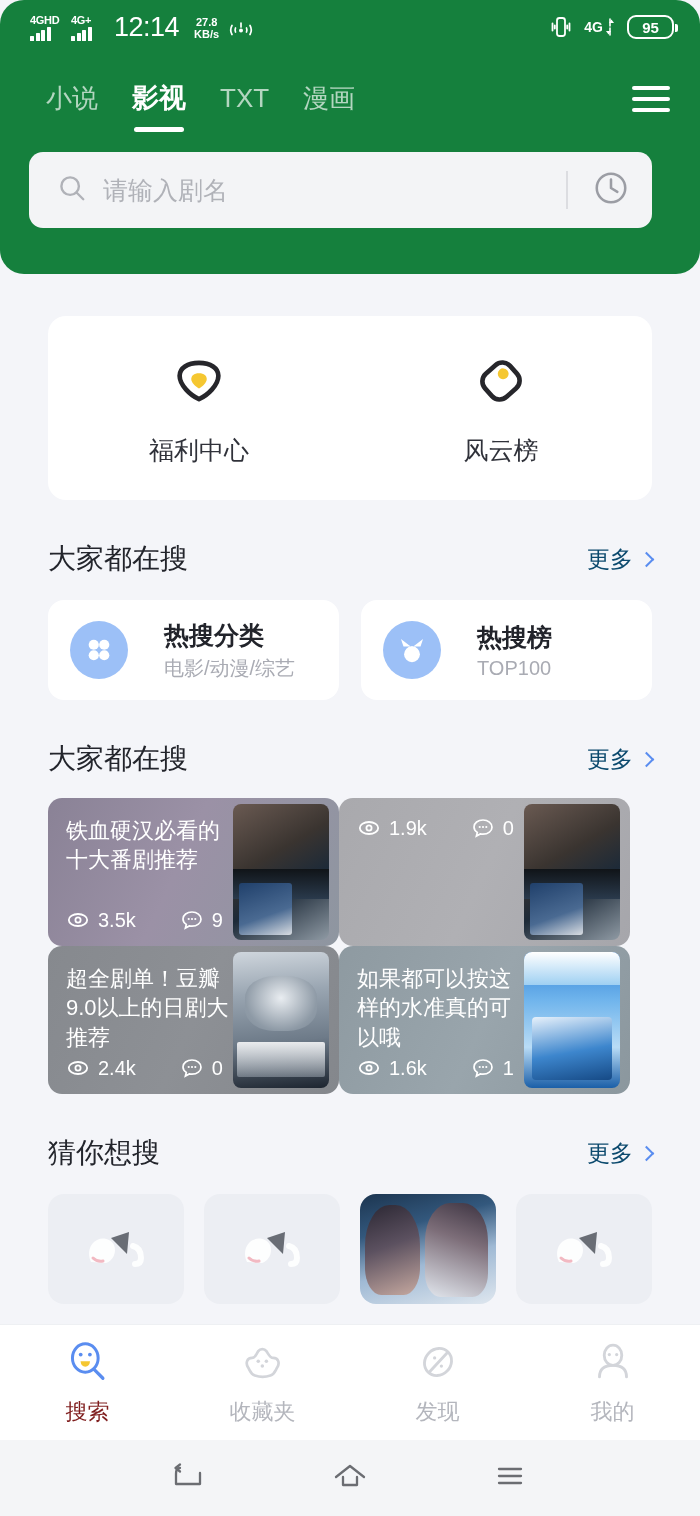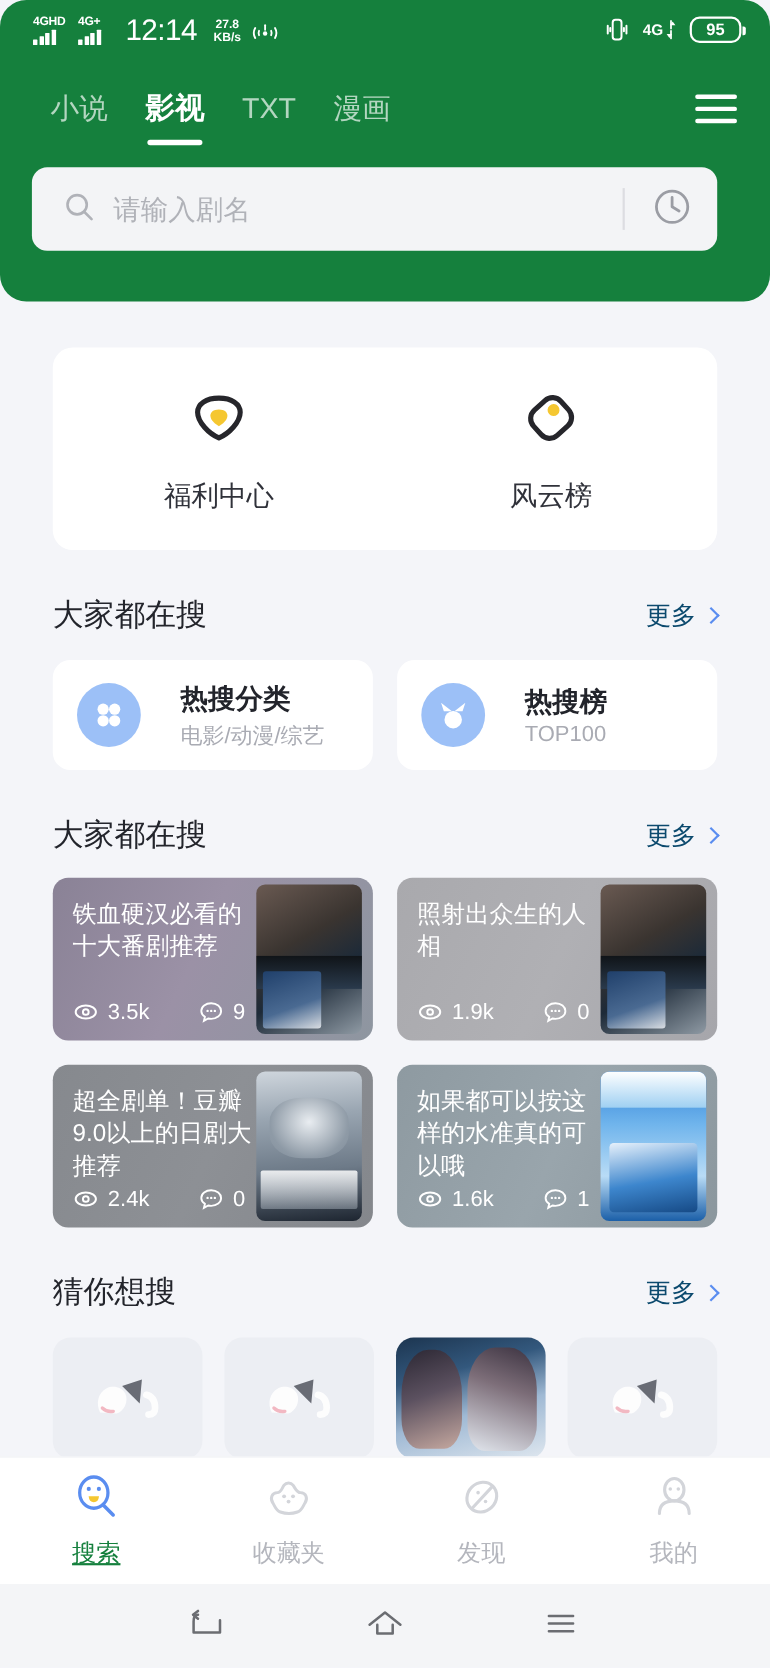--- a/index.html
+++ b/index.html
@@ -100,21 +100,21 @@
   }
   .hoticon {
     width: 58px; height: 58px; border-radius: 50%; background: #9cc0f7;
     display: flex; align-items: center; justify-content: center; flex: none;
   }
   .hottexts { display: flex; flex-direction: column; gap: 3px; }
   .hotname { font-size: 25px; font-weight: bold; color: #22242b; }
   .hotsub { font-size: 20px; color: #a9abb3; }
 
   
-  .dramagrid { display: flex; flex-wrap: wrap; gap: 22px; margin: 20px 48px 0 48px; }
+  .dramagrid { display: flex; flex-wrap: wrap; margin: 20px 48px 0 48px; }
   .dramacard {
     width: calc(50% - 11px); height: 148px; border-radius: 14px;
     position: relative; overflow: hidden; display: flex;
   }
   .dc-left { flex: 1; padding: 18px 0 14px 18px; display: flex; flex-direction: column; min-width: 0; }
   .dc-title {
     color: #fff; font-size: 22px; line-height: 1.33; flex: 1;
     overflow: hidden;
   }
   .dc-stats { display: flex; align-items: center; gap: 44px; color: #fff; font-size: 20px; }
@@ -180,21 +180,21 @@
   
   .tabbar {
     position: absolute; left: 0; right: 0; bottom: 76px; height: 116px;
     background: #fff; display: flex; align-items: center;
     border-top: 1px solid #eef0f3;
   }
   .tabitem {
     flex: 1; display: flex; flex-direction: column; align-items: center; gap: 8px;
   }
   .tabitem .tlabel { font-size: 22px; color: #b4b6bd; }
-  .tabitem.active .tlabel { color: #15803d; text-decoration: underline; }
+  .tabitem.active .tlabel { color: #7f1d1d; }
 
   
   .navbar {
     position: absolute; left: 0; right: 0; bottom: 0; height: 76px;
     background: #f4f5f7; display: flex; align-items: center; justify-content: space-around;
     padding: 0 110px;
   }
 </style>
 </head>
 <body>
@@ -384,21 +384,20 @@
                 </svg>
               <span>9</span>
             </span>
           </div>
         </div>
         <div class="dc-poster poster-succession"></div>
       </div>
 
       <div class="dramacard" style="background: linear-gradient(115deg, rgb(169, 169, 173) 0%, rgb(176, 176, 180) 50%, rgb(166, 166, 171) 100%);">
         <div class="dc-left">
-          <div class="dc-title">照射出众生的人相</div>
           <div class="dc-stats">
             <span class="stat">
               <svg width="24" height="24" viewBox="0 0 24 24">
                   <ellipse cx="12" cy="12" rx="9.2" ry="6" fill="none" stroke="#fff" stroke-width="1.8"></ellipse>
                   <circle cx="12" cy="12" r="2.6" fill="none" stroke="#fff" stroke-width="1.8"></circle>
                 </svg>
               <span>1.9k</span>
             </span>
             <span class="stat">
               <svg width="24" height="24" viewBox="0 0 24 24">

